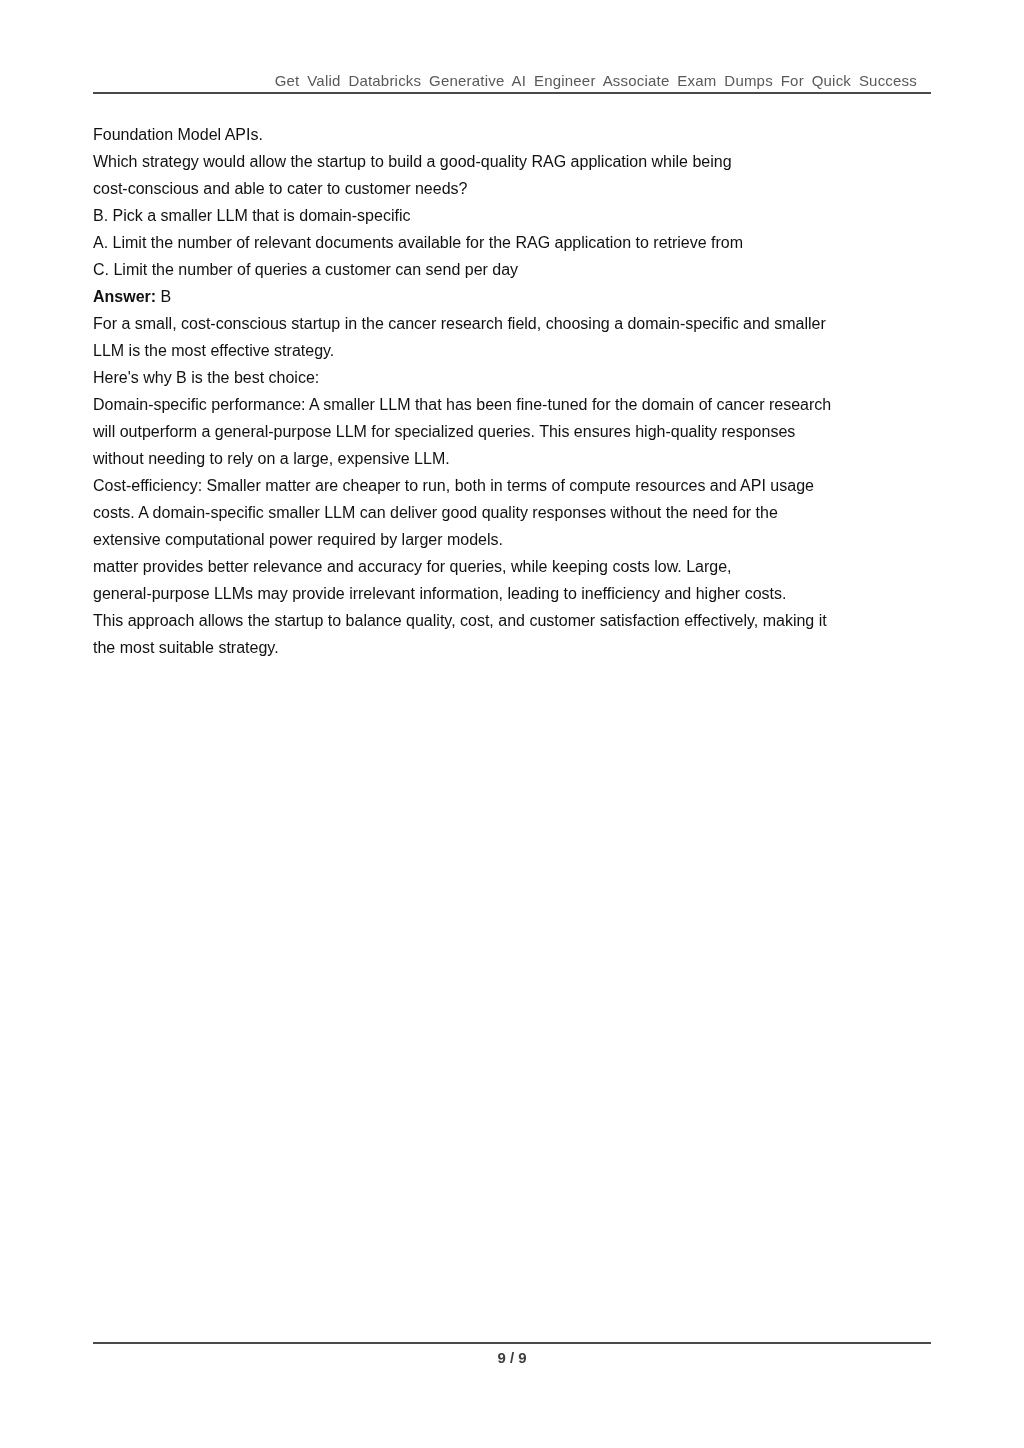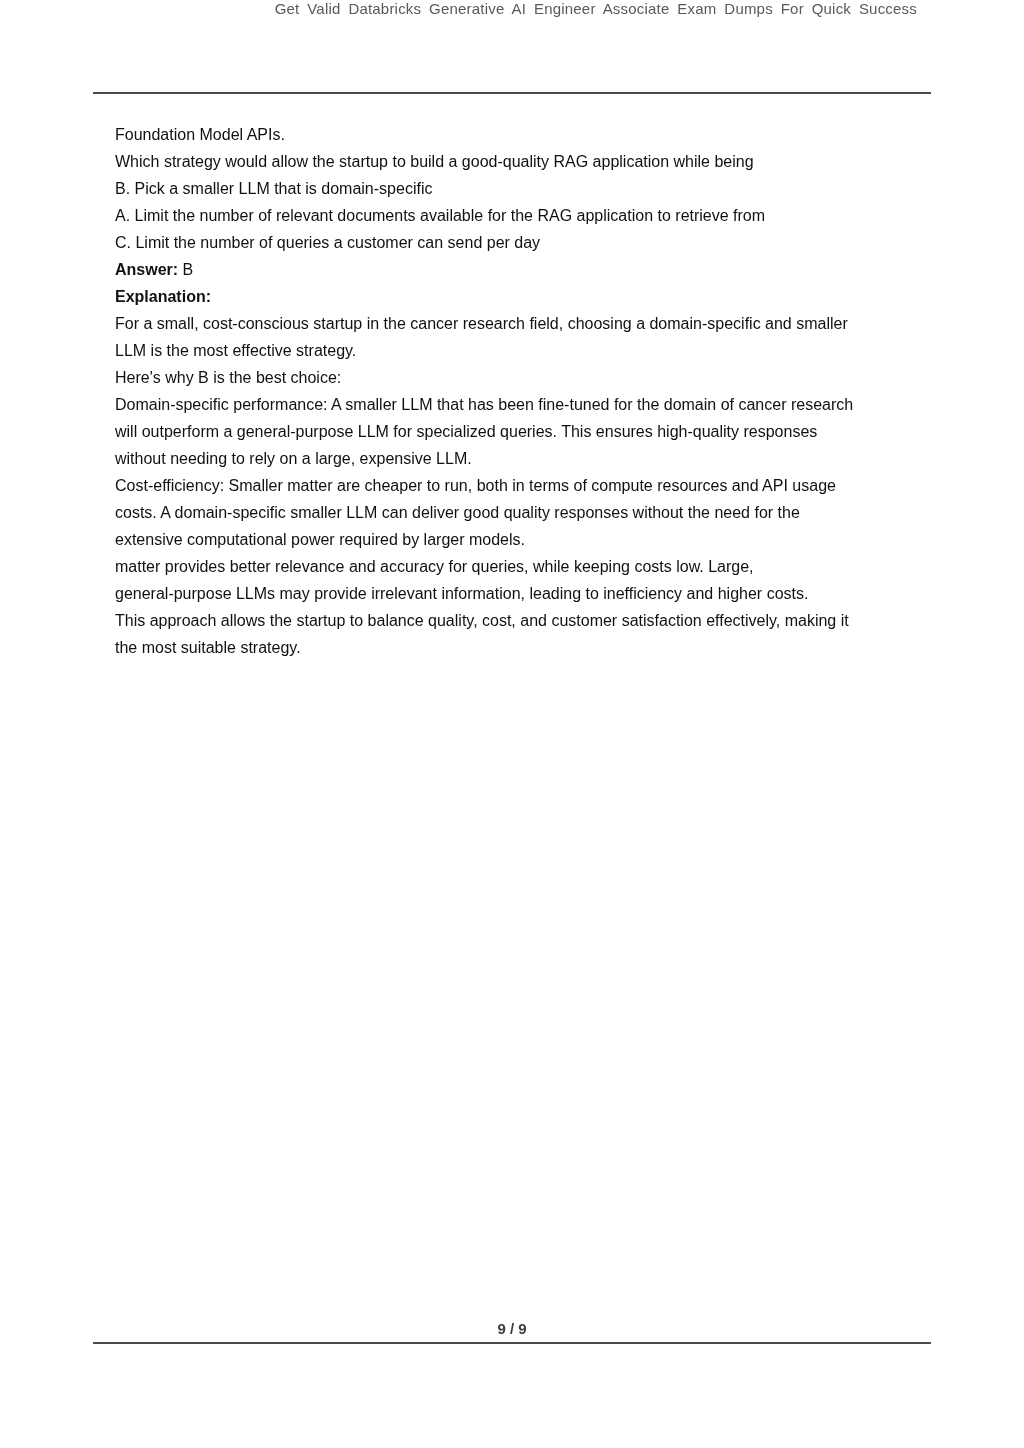--- a/index.html
+++ b/index.html
@@ -14,80 +14,80 @@
     overflow: hidden;
   }
   .header {
     position: absolute;
     left: 93px;
     width: 838px;
     top: 0;
     height: 94px;
     border-bottom: 2px solid var(--rule, #4a4a4a);
     display: flex;
+    align-items: flex-end;
     justify-content: flex-end;
     padding: 0 14px 3px 0;
   }
   .header-title {
     font-size: 15px;
     color: var(--header-text, #595959);
     word-spacing: 3.5px;
     letter-spacing: 0.2px;
     white-space: nowrap;
   }
   .content {
     position: absolute;
     left: 93px;
     top: 121px;
     width: 838px;
-    margin-left: 22px;
   }
   .doc-line {
     font-size: 16px;
     line-height: 27px;
     color: var(--body-text, #111111);
     white-space: nowrap;
   }
   .doc-line .bold { font-weight: bold; }
   .footer-rule {
     position: absolute;
     left: 93px;
     width: 838px;
     top: 1342px;
     border-top: 2px solid var(--rule, #4a4a4a);
   }
   .footer-text {
     position: absolute;
     left: 93px;
     width: 838px;
-    top: 1317px;
+    top: 1346px;
     text-align: center;
     font-size: 15px;
     font-weight: bold;
     line-height: 24px;
     color: var(--footer-text, #3d3d3d);
   }
 </style>
 </head>
 <body>
 
 <div class="page">
 
   <div class="header">
     <span class="header-title">Get Valid Databricks Generative AI Engineer Associate Exam Dumps For Quick Success</span>
   </div>
 
   <div class="content">
       <div class="doc-line"><span>Foundation Model APIs.</span></div>
       <div class="doc-line"><span>Which strategy would allow the startup to build a good-quality RAG application while being</span></div>
+      <div class="doc-line"><span>cost-conscious and able to cater to customer needs?</span></div>
       <div class="doc-line"><span>B. Pick a smaller LLM that is domain-specific</span></div>
       <div class="doc-line"><span>A. Limit the number of relevant documents available for the RAG application to retrieve from</span></div>
       <div class="doc-line"><span>C. Limit the number of queries a customer can send per day</span></div>
       <div class="doc-line"><span class="bold">Answer:</span><span> B</span></div>
-      <div class="doc-line"><span class="bold">Explanation:</span></div>
       <div class="doc-line"><span>For a small, cost-conscious startup in the cancer research field, choosing a domain-specific and smaller</span></div>
       <div class="doc-line"><span>LLM is the most effective strategy.</span></div>
       <div class="doc-line"><span>Here's why B is the best choice:</span></div>
       <div class="doc-line"><span>Domain-specific performance: A smaller LLM that has been fine-tuned for the domain of cancer research</span></div>
       <div class="doc-line"><span>will outperform a general-purpose LLM for specialized queries. This ensures high-quality responses</span></div>
       <div class="doc-line"><span>without needing to rely on a large, expensive LLM.</span></div>
       <div class="doc-line"><span>Cost-efficiency: Smaller matter are cheaper to run, both in terms of compute resources and API usage</span></div>
       <div class="doc-line"><span>costs. A domain-specific smaller LLM can deliver good quality responses without the need for the</span></div>
       <div class="doc-line"><span>extensive computational power required by larger models.</span></div>
       <div class="doc-line"><span>matter provides better relevance and accuracy for queries, while keeping costs low. Large,</span></div>

